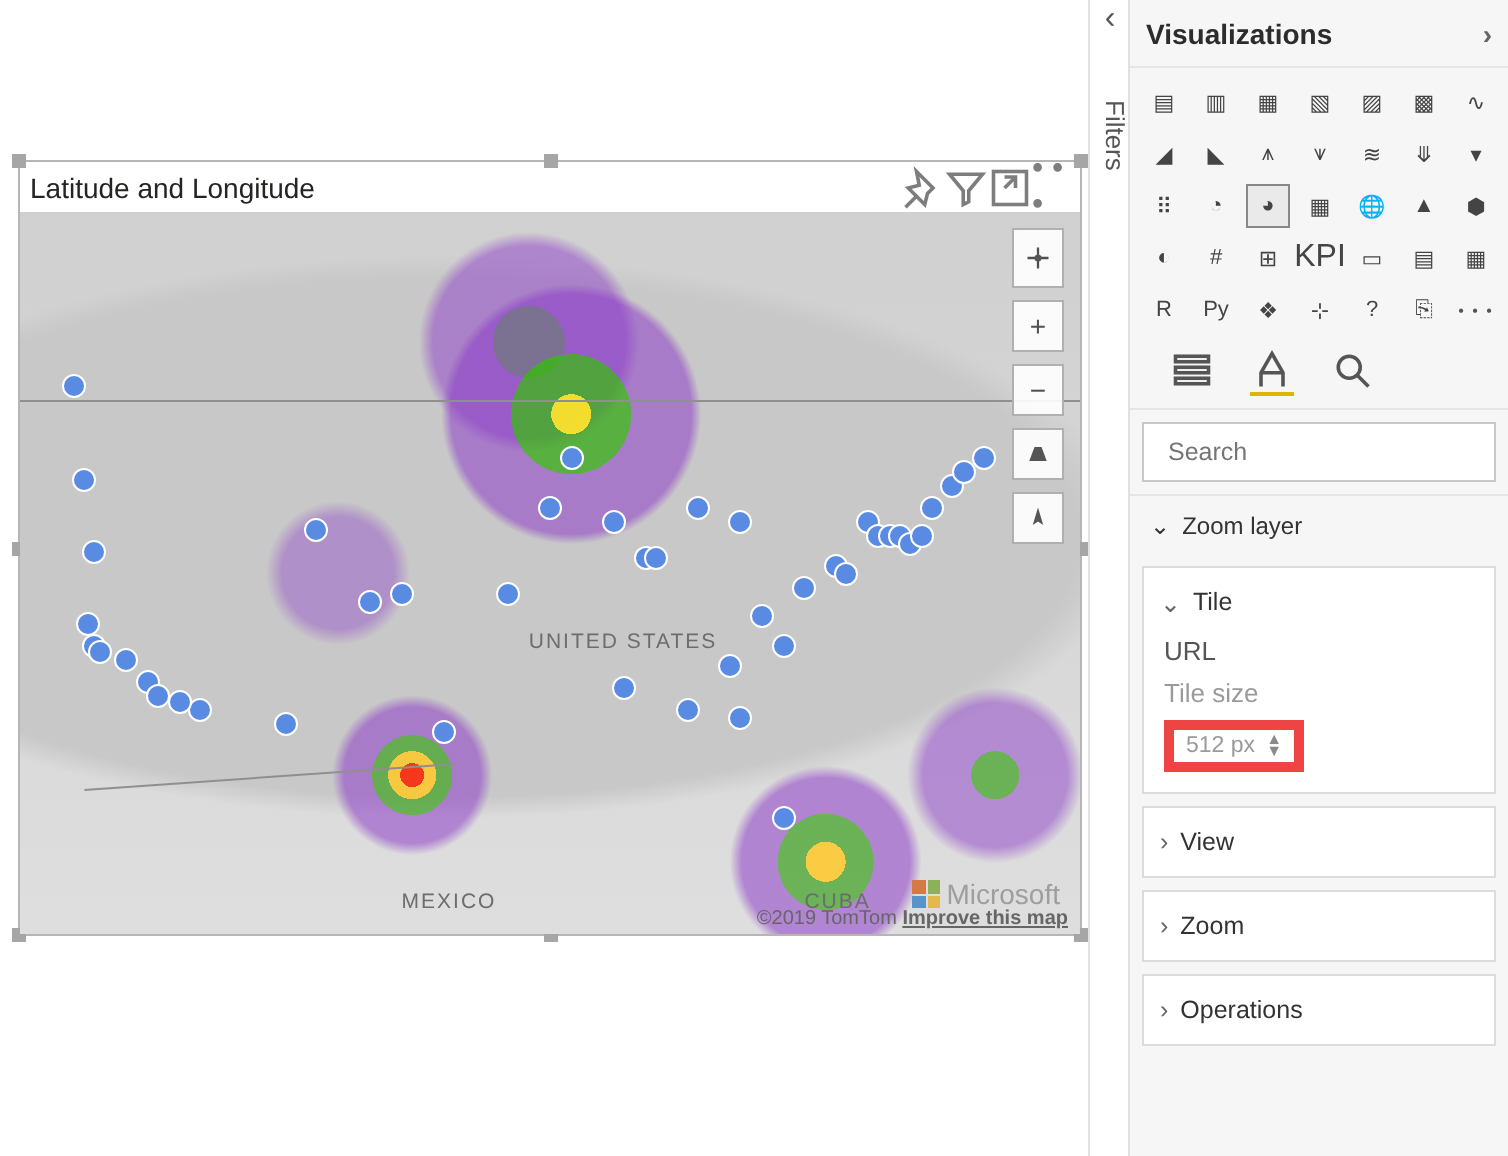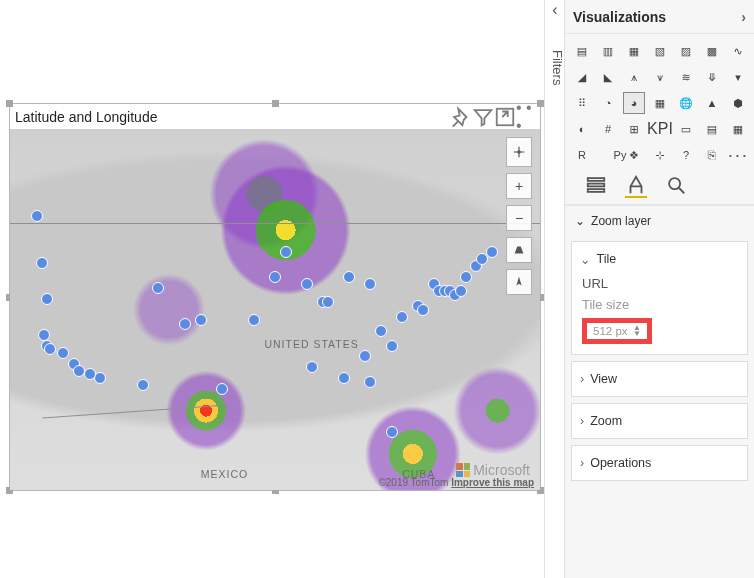--- a/index.html
+++ b/index.html
@@ -1,19 +1,19 @@
 <!DOCTYPE html>
 <html><head>
 <meta charset="utf-8">
 <style>
 * { box-sizing: border-box; margin: 0; padding: 0; font-family: "Segoe UI", Arial, sans-serif; }
 body { width: 754px; height: 578px; background: #fff; display: flex; overflow: hidden; position: relative; }
 
 
-.canvas { flex: 1; position: relative; padding: 9px; margin-top: 23px; }
+.canvas { flex: 1; position: relative; padding: 9px; }
 .visual-box { position: absolute; left: 9px; top: 80px; width: 532px; height: 388px; border: 1px solid #b6b6b6; background: #fff; }
 .selection-handles { position:absolute; left:-4px; top:-4px; right:-4px; bottom:-4px; pointer-events:none; }
 .handle { position:absolute; width:7px; height:7px; background:#a6a6a6; }
 .h-tl{top:0;left:0} .h-tr{top:0;right:0} .h-bl{bottom:0;left:0} .h-br{bottom:0;right:0}
 .h-tm{top:0;left:50%;margin-left:-3px} .h-bm{bottom:0;left:50%;margin-left:-3px}
 .h-ml{left:0;top:50%;margin-top:-3px} .h-mr{right:0;top:50%;margin-top:-3px}
 
 .visual-header { height: 25px; display: flex; align-items: center; padding: 0 2px 0 5px; }
 .visual-header .title { flex: 1; font-size: 14px; color:#252423; }
 .visual-header .hicon { width:22px; height:22px; display:flex; align-items:center; justify-content:center; color:#7d7d7d; cursor:pointer; }
@@ -257,21 +257,21 @@
       <div class="viz-ic" style="font-size: 11px;">▲</div>
       <div class="viz-ic" style="font-size: 11px;">⬢</div>
       <div class="viz-ic" style="font-size: 11px;">◐</div>
       <div class="viz-ic" style="font-size: 11px;">#</div>
       <div class="viz-ic" style="font-size: 11px;">⊞</div>
       <div class="viz-ic" style="font-size: 16px;">KPI</div>
       <div class="viz-ic" style="font-size: 11px;">▭</div>
       <div class="viz-ic" style="font-size: 11px;">▤</div>
       <div class="viz-ic" style="font-size: 11px;">▦</div>
       <div class="viz-ic" style="font-size: 11px;">R</div>
-      <div class="viz-ic" style="font-size: 11px; margin-left: 12px;">Py</div>
+      <div class="viz-ic" style="font-size: 11px;">Py</div>
       <div class="viz-ic" style="font-size: 11px;">❖</div>
       <div class="viz-ic" style="font-size: 11px;">⊹</div>
       <div class="viz-ic" style="font-size: 11px;">?</div>
       <div class="viz-ic" style="font-size: 11px;">⎘</div>
       <div class="viz-ic dots"></div>
     </div>
 
   <div class="tool-row">
     <div class="t">
         <svg viewBox="0 0 16 16">
@@ -286,20 +286,29 @@
         </svg>
       </div>
     <div class="t">
         <svg viewBox="0 0 16 16">
           <circle class="ic-s" cx="7" cy="7" r="4"></circle>
           <path class="ic-s" d="M10 10l4 4"></path>
         </svg>
       </div>
   </div>
 
+  <div class="search-row">
+    <div class="search-box">
+      <svg viewBox="0 0 16 16" width="14" height="14">
+          <circle class="ic-s" cx="7" cy="7" r="4"></circle>
+          <path class="ic-s" d="M10 10l4 4"></path>
+        </svg>
+      <input type="text" placeholder="Search" style="">
+    </div>
+  </div>
 
   <div class="section-row">
     <span class="chev">⌄</span>
     <span>Zoom layer</span>
   </div>
 
   <div class="card">
     <div class="card-h">
       <span class="chev">⌄</span>
       <span>Tile</span>

